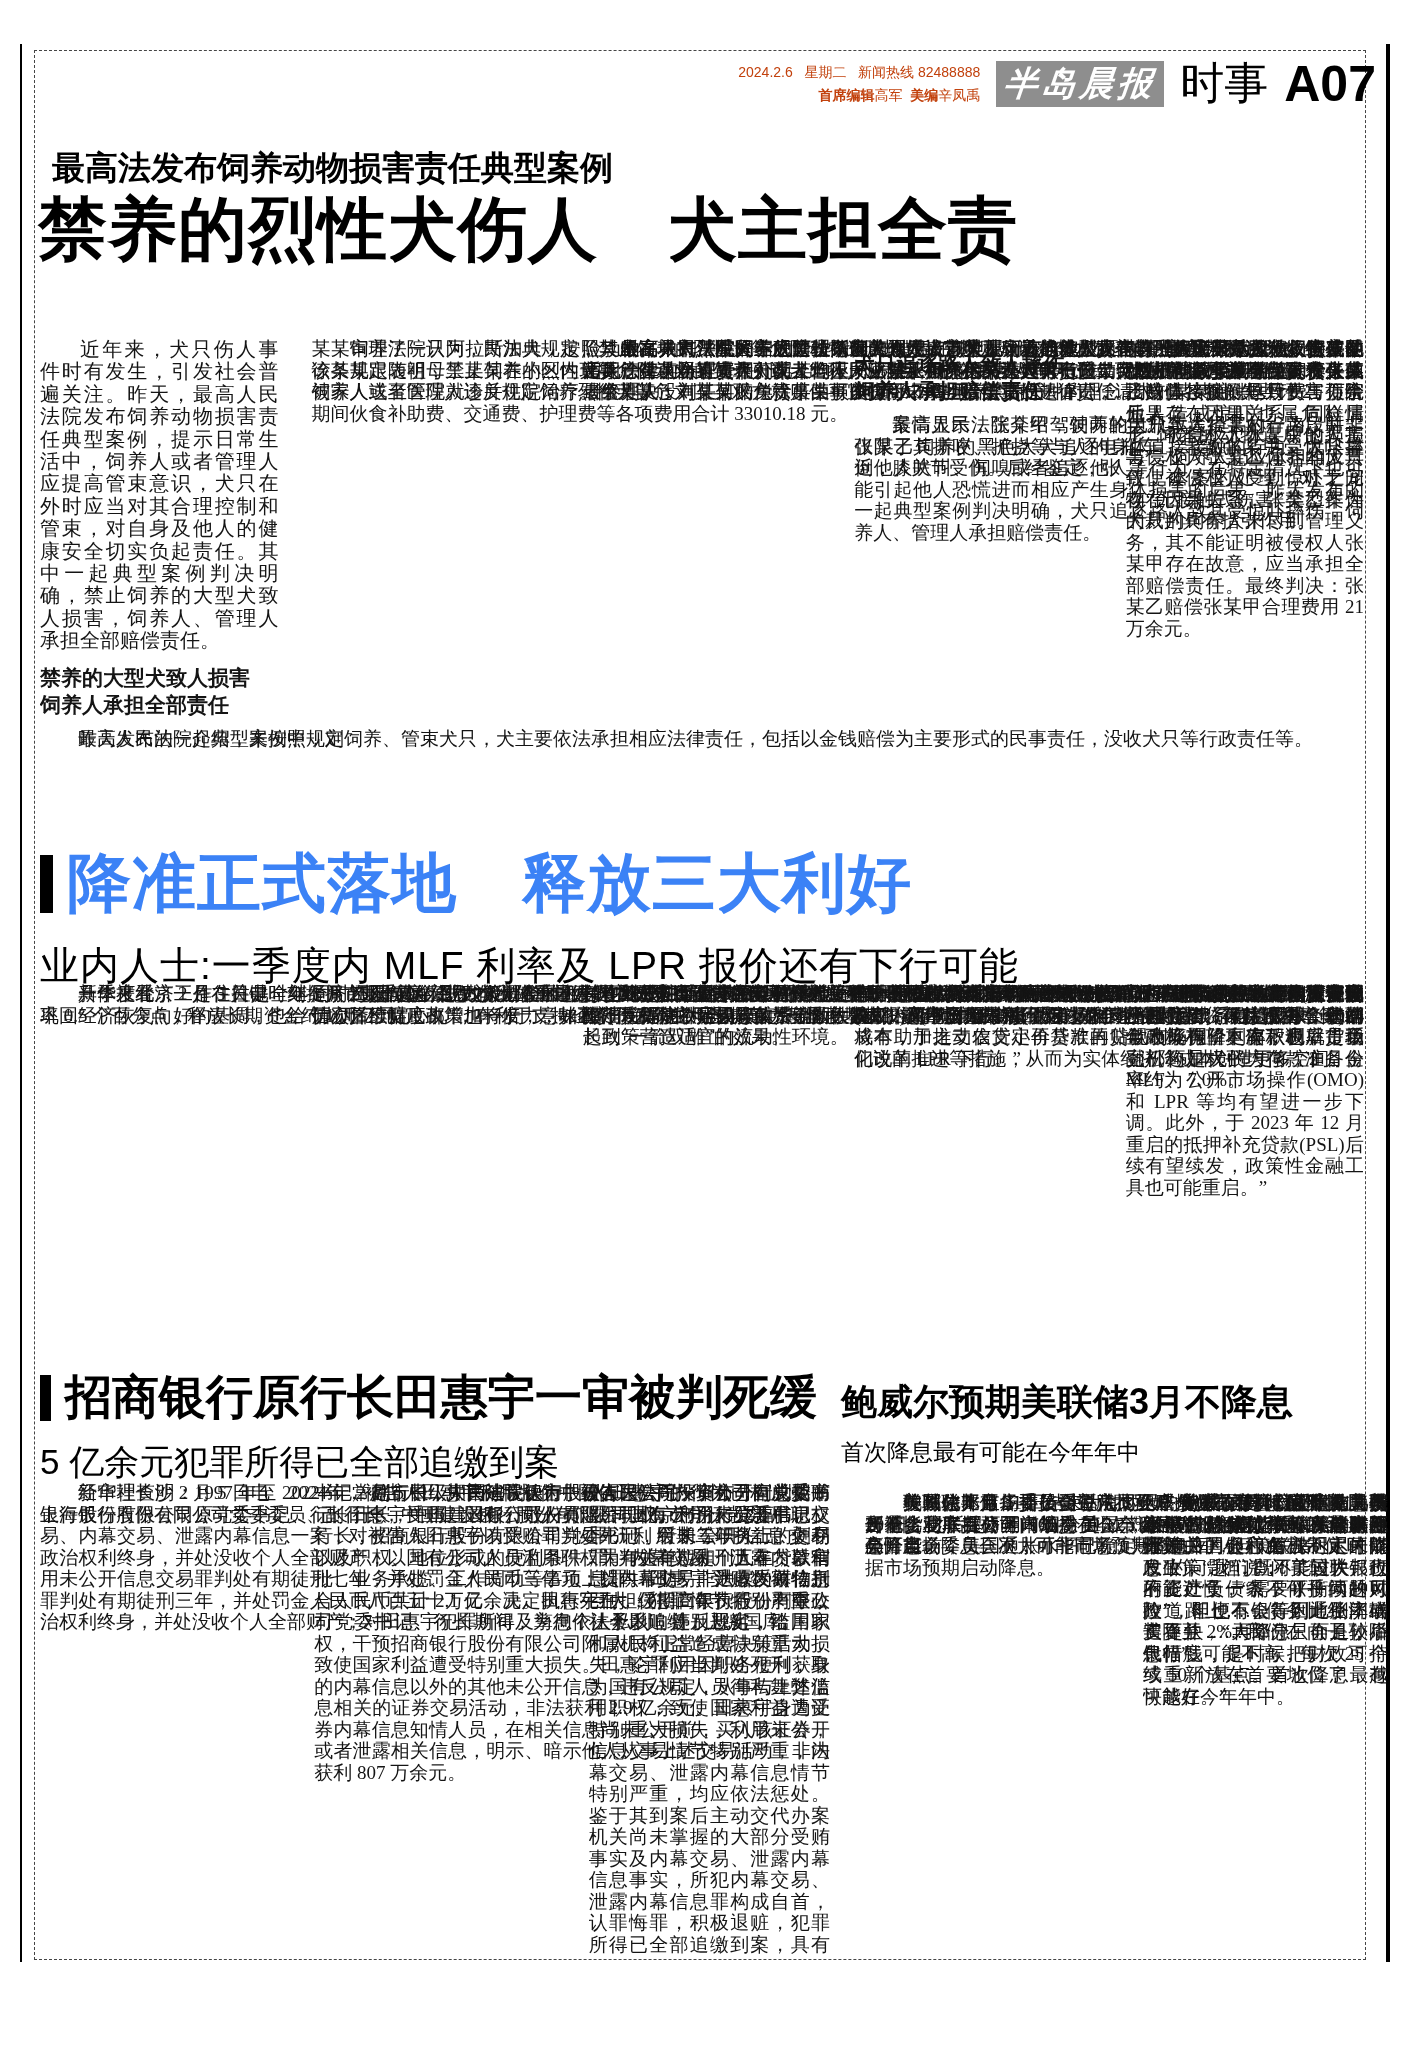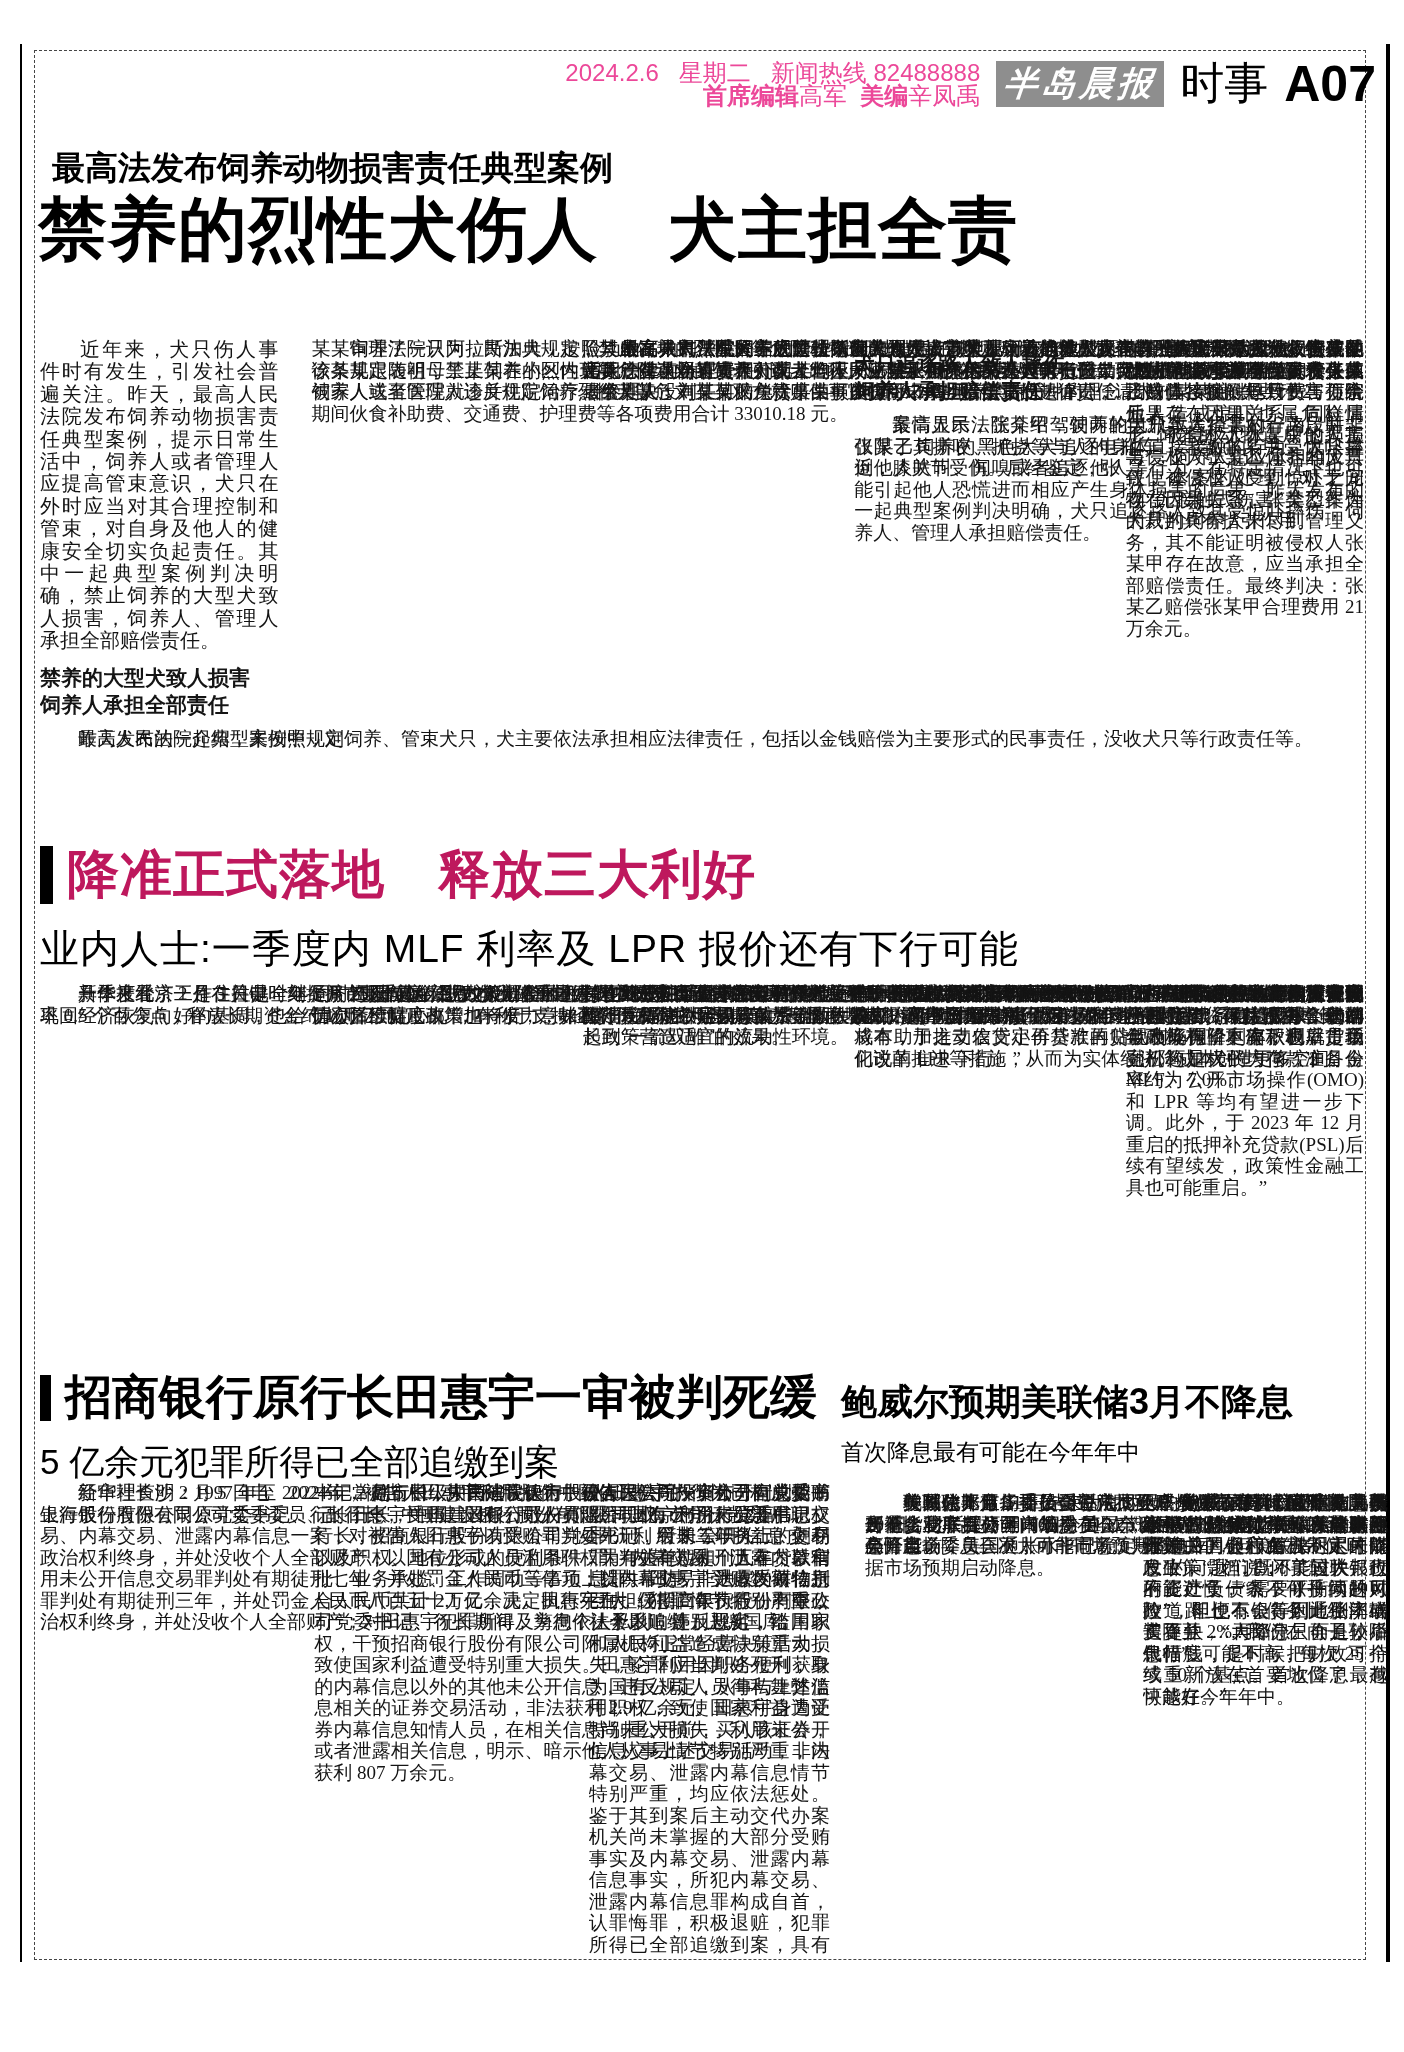--- a/index.html
+++ b/index.html
@@ -7,36 +7,36 @@
         font-family:"Liberation Serif","DejaVu Serif",serif;color:#111;}
   
   .rule-v{position:absolute;top:44px;height:1918px;background:#000;}
   #rule-left{left:20px;width:2px;}
   #rule-right{left:1386px;width:4px;}
   #dashed-frame{position:absolute;left:34px;top:50px;width:1330px;height:1908px;
         border:1px dashed #444;}
   
   #header{position:absolute;top:54px;right:28px;display:flex;align-items:center;gap:16px;}
   #header-lines{text-align:right;font-family:"Liberation Sans","DejaVu Sans",sans-serif;
-        font-size:24px;line-height:23px;color:#ec4899;margin-left:19px;}
+        font-size:14px;line-height:23px;color:#c2410c;margin-left:19px;}
   #header-lines .b{font-weight:bold;}
   #masthead-box{background:#8e8e8e;width:168px;height:46px;display:flex;align-items:center;justify-content:center;}
   #masthead-box span{color:#fff;font-family:"DejaVu Serif",serif;font-style:italic;font-weight:bold;
         font-size:34px;letter-spacing:4px;transform:skewX(-6deg);}
   #section-name{font-family:"Liberation Sans",sans-serif;font-size:44px;color:#000;}
   #page-number{font-family:"Liberation Sans",sans-serif;font-size:50px;font-weight:900;color:#000;}
   
   .sans{font-family:"Liberation Sans","DejaVu Sans",sans-serif;}
   #a1-kicker{position:absolute;left:52px;top:146px;font-weight:bold;font-size:33px;color:#000;}
   #a1-headline{position:absolute;left:38px;top:184px;font-weight:900;font-size:69px;letter-spacing:1px;color:#000;}
   #a2-block{position:absolute;left:40px;top:840px;}
   .barhead{display:flex;align-items:center;gap:14px;}
   .bar{background:#000;}
   #a2-bar{width:13px;height:58px;}
-  #a2-headline{font-weight:900;font-size:52px;letter-spacing:1px;color:#be185d;}
+  #a2-headline{font-weight:900;font-size:64px;letter-spacing:1px;color:#3b82f6;}
   #a2-subtitle{margin-top:12px;font-size:39px;color:#000;font-weight:400;letter-spacing:1px;}
   #a3-block{position:absolute;left:40px;top:1366px;width:792px;}
   #a3-bar{width:11px;height:46px;}
   #a3-headline{font-weight:700;font-size:47px;color:#000;}
   #a3-subtitle{margin-top:10px;font-size:35px;color:#000;font-weight:400;}
   #a4-block{position:absolute;left:841px;top:1378px;width:523px;}
   #a4-headline{font-weight:900;font-size:36px;color:#000;}
   #a4-subtitle{margin-top:10px;font-size:23px;color:#000;font-weight:400;}
   
   .body{position:absolute;display:flex;gap:33px;overflow:hidden;}

